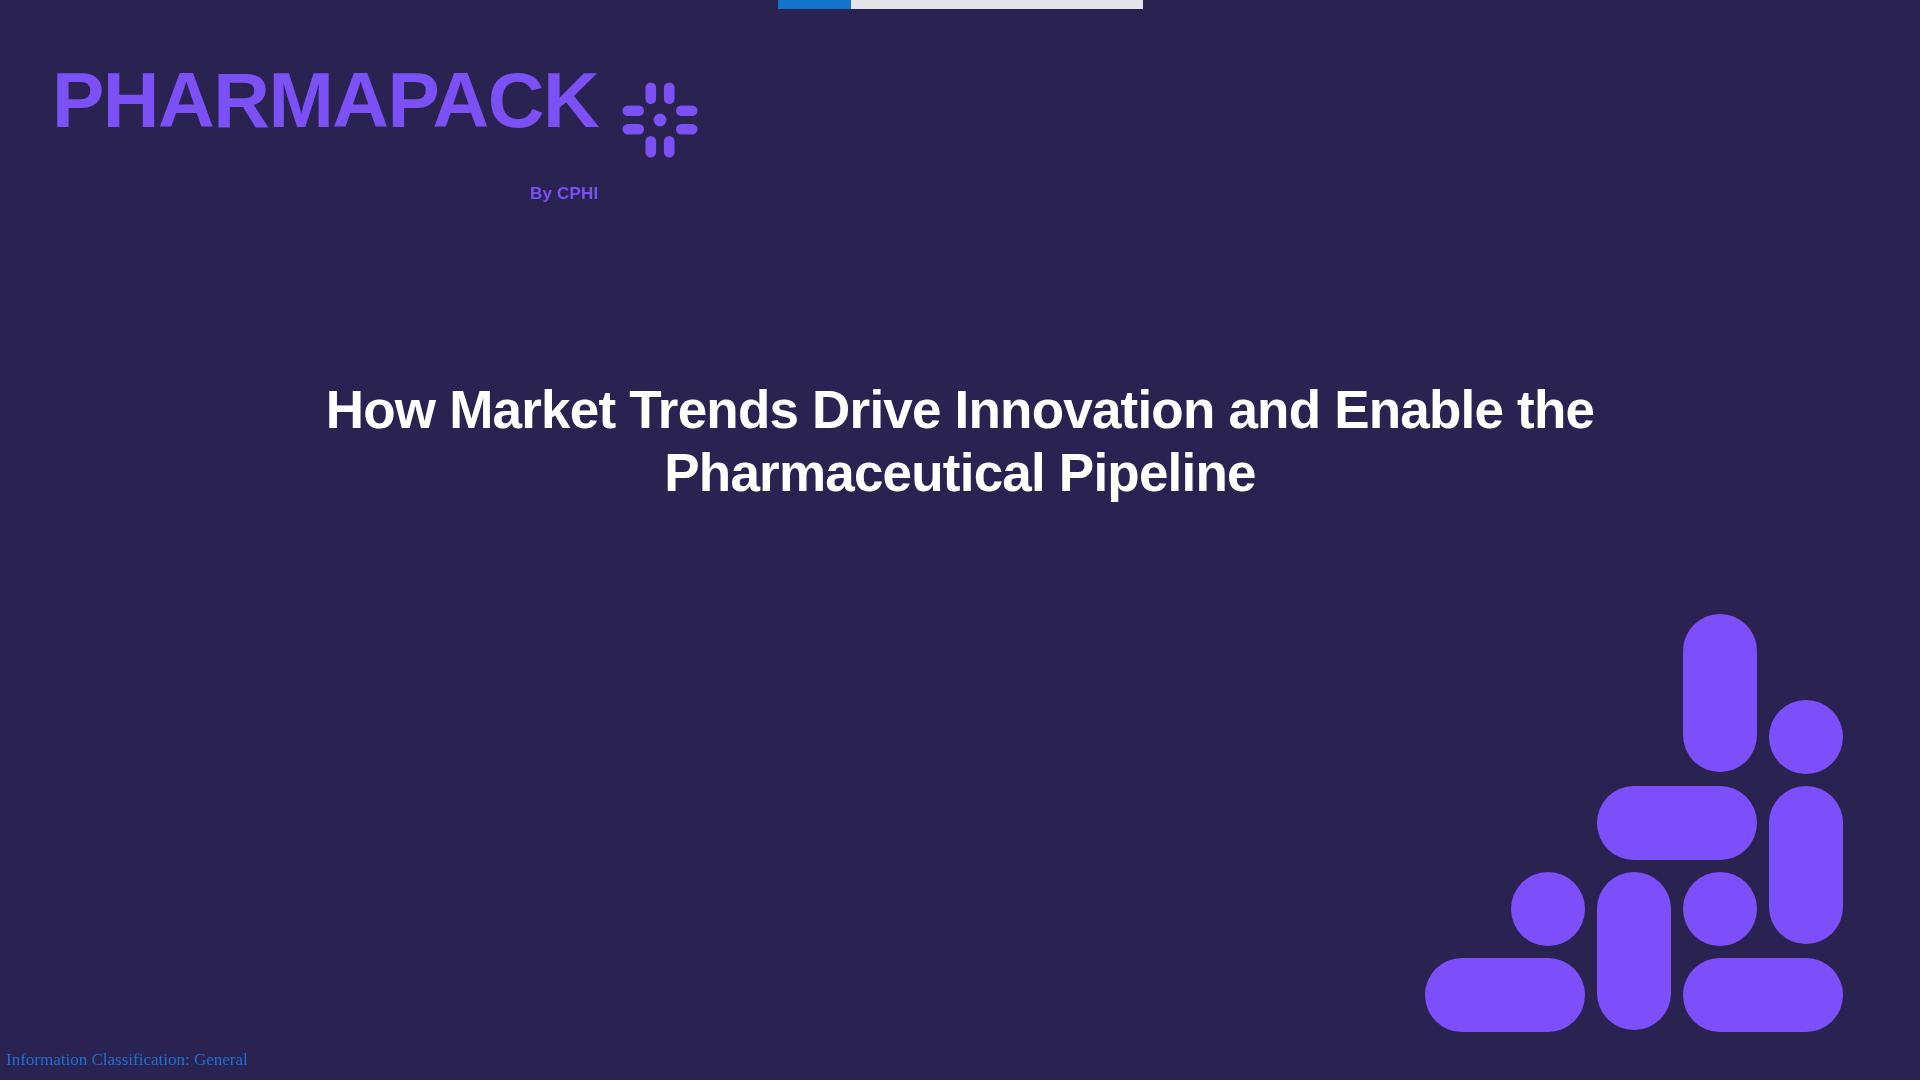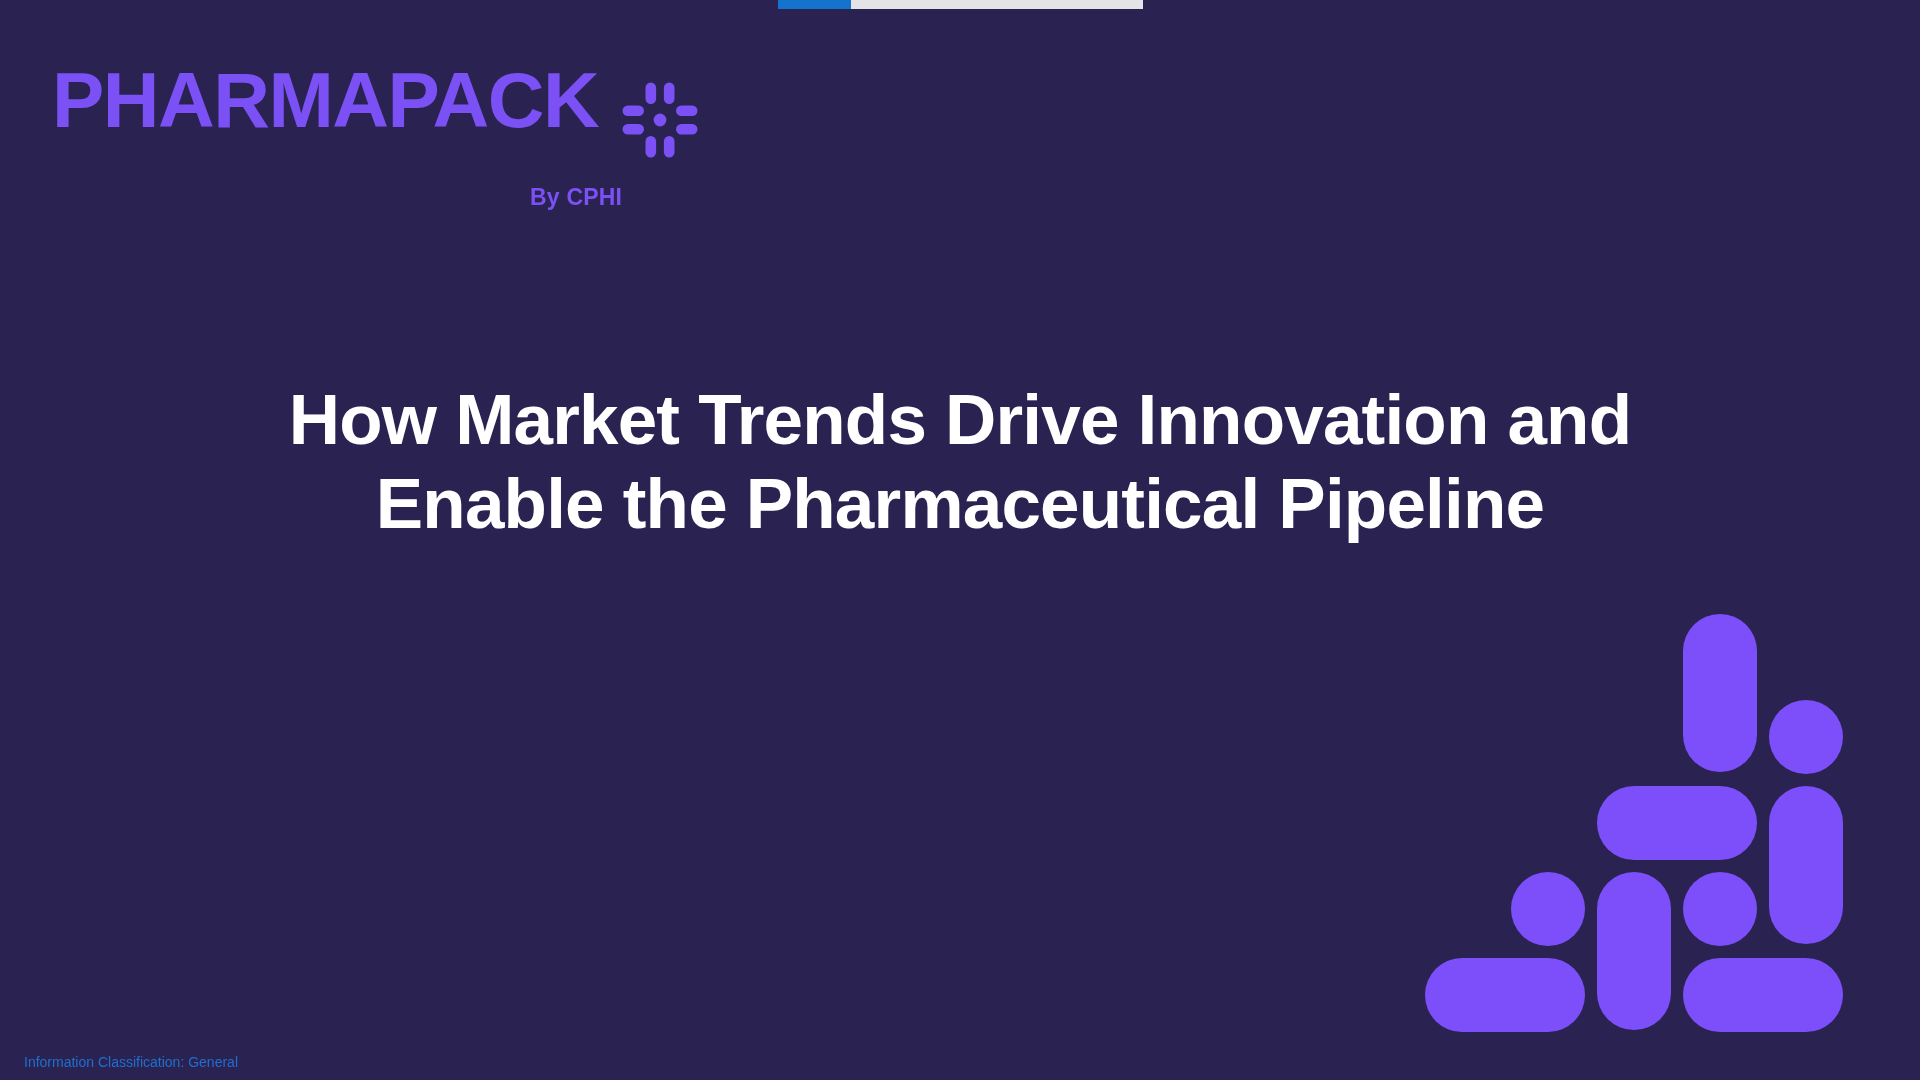--- a/index.html
+++ b/index.html
@@ -57,21 +57,21 @@
     color: #7b50f5;
     font-family: "Liberation Sans", sans-serif;
     transform: scaleX(1.02);
     transform-origin: left center;
     white-space: nowrap;
   }
   .logo-sub {
     position: absolute;
     left: 478px;
     top: 146px;
-    font-size: 23px;
+    font-size: 17px;
     font-weight: bold;
     letter-spacing: 0.2px;
     color: #7b50f5;
     white-space: nowrap;
   }
   .logo-mark {
     position: absolute;
     left: 568px;
     top: 42px;
     width: 80px;
@@ -84,21 +84,21 @@
     left: 0;
     top: 378px;
     width: 1920px;
     text-align: center;
     padding: 0 180px;
     box-sizing: border-box;
   }
   .title {
     margin: 0;
     color: #ffffff;
-    font-size: 71px;
+    font-size: 53px;
     line-height: 1.19;
     font-weight: bold;
     letter-spacing: -0.8px;
     font-family: "Liberation Sans", sans-serif;
   }
 
   
   .deco {
     position: absolute;
     left: 1425px;
@@ -107,25 +107,25 @@
     height: 410px;
   }
   .deco .sh {
     position: absolute;
     background: #7d4ffb;
   }
 
   
   .footer {
     position: absolute;
-    left: 24px;
+    left: 6px;
     bottom: 10px;
     color: #1f6fd0;
-    font-size: 14px;
-    font-family: Liberation Sans, sans-serif;
+    font-size: 17px;
+    font-family: Liberation Serif, serif;
     white-space: nowrap;
   }
 </style>
 </head>
 <body>
 
 <div class="slide" style="background: rgb(42, 35, 82);">
 
   <div class="progress-wrap" style="background: rgb(227, 227, 232);">
     <div class="progress-fill" style="width: 20%; background: rgb(20, 115, 204);"></div>

